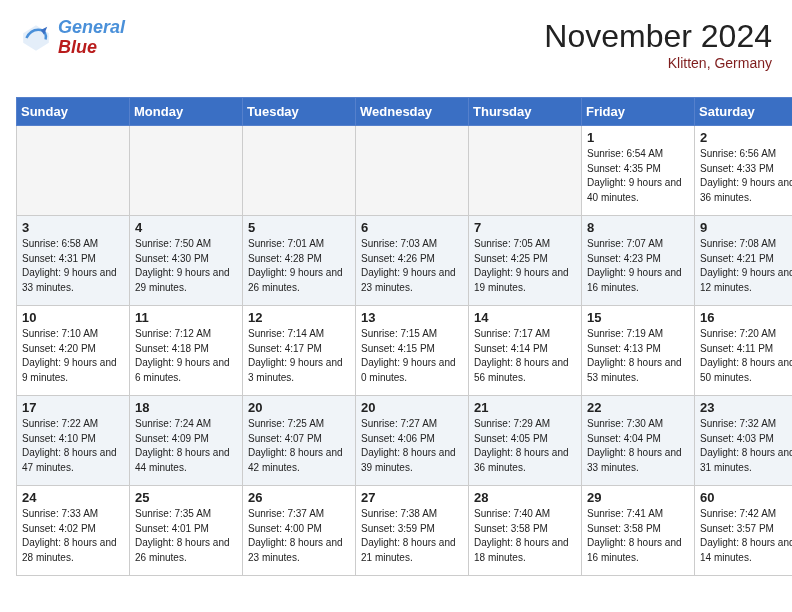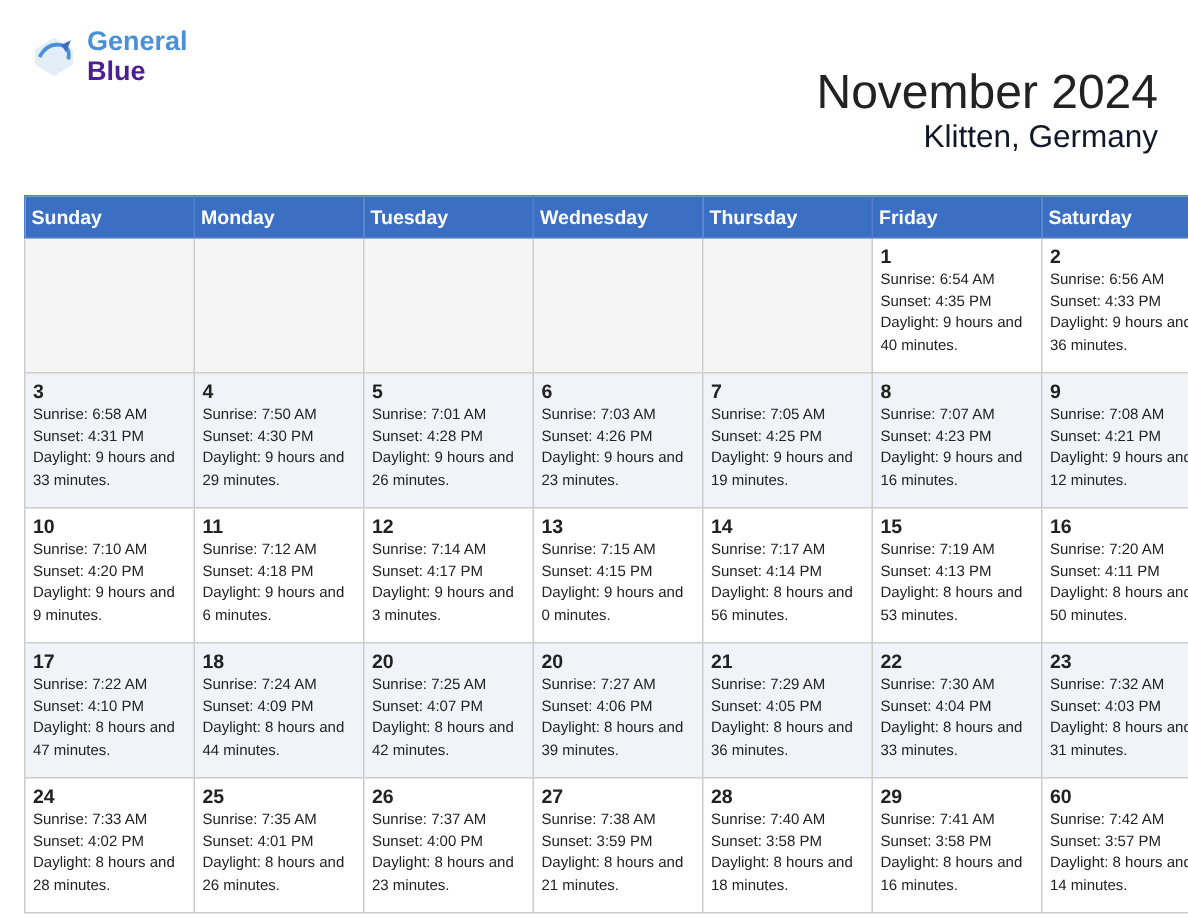--- a/index.html
+++ b/index.html
@@ -22,37 +22,37 @@
       gap: 6px;
     }
     .logo-text {
       font-size: 18px;
       font-weight: bold;
       line-height: 1.1;
       color: #000;
     }
     .logo-text span {
       color: #4a90d9;
+      font-style: italic;
     }
     .logo-icon {
       width: 32px;
       height: 32px;
     }
     .title-block {
       text-align: right;
-      margin-top: 25px;
     }
     .month-title {
       font-size: 32px;
       font-weight: normal;
       color: #222;
     }
     .location {
-      font-size: 21px;
-      color: #0f172a;
+      font-size: 14px;
+      color: #7f1d1d;
     }
     .calendar {
       width: 100%;
       border-collapse: collapse;
       margin: 16px;
     }
     .calendar th {
       background: #3a6fc4;
       color: #fff;
       font-size: 13px;
@@ -96,21 +96,21 @@
 
 <div class="header">
   <div class="logo">
     <svg class="logo-icon" viewBox="0 0 40 40" xmlns="http://www.w3.org/2000/svg">
       <polygon points="20,4 36,14 36,26 20,36 4,26 4,14" fill="#4a90d9" opacity="0.15"></polygon>
       <path d="M8 20 Q14 8 26 10 Q34 12 32 22" stroke="#4a90d9" stroke-width="3" fill="none"></path>
       <path d="M26 10 L34 6 L30 16" fill="#3a6fc4"></path>
     </svg>
     <div class="logo-text">
       <div><span>General</span></div>
-      <div><span style="color:#4c1d95">Blue</span></div>
+      <div><span style="color:#b91c1c">Blue</span></div>
     </div>
   </div>
   <div class="title-block">
     <div class="month-title">November 2024</div>
     <div class="location">Klitten, Germany</div>
   </div>
 </div>
 
 <table class="calendar">
   <thead>

